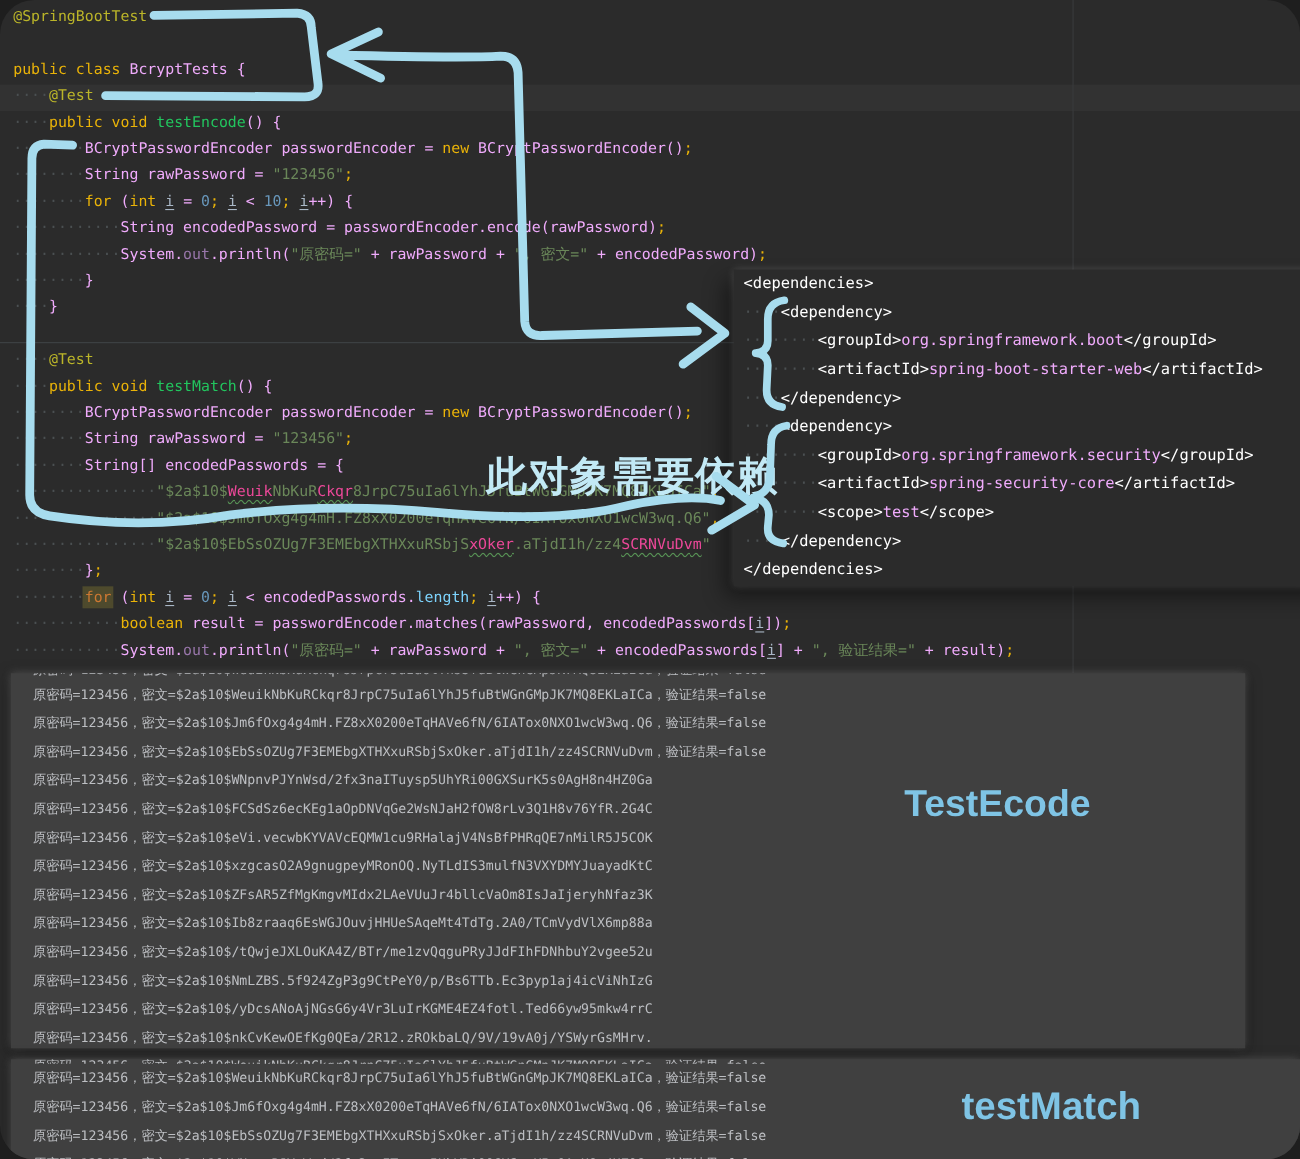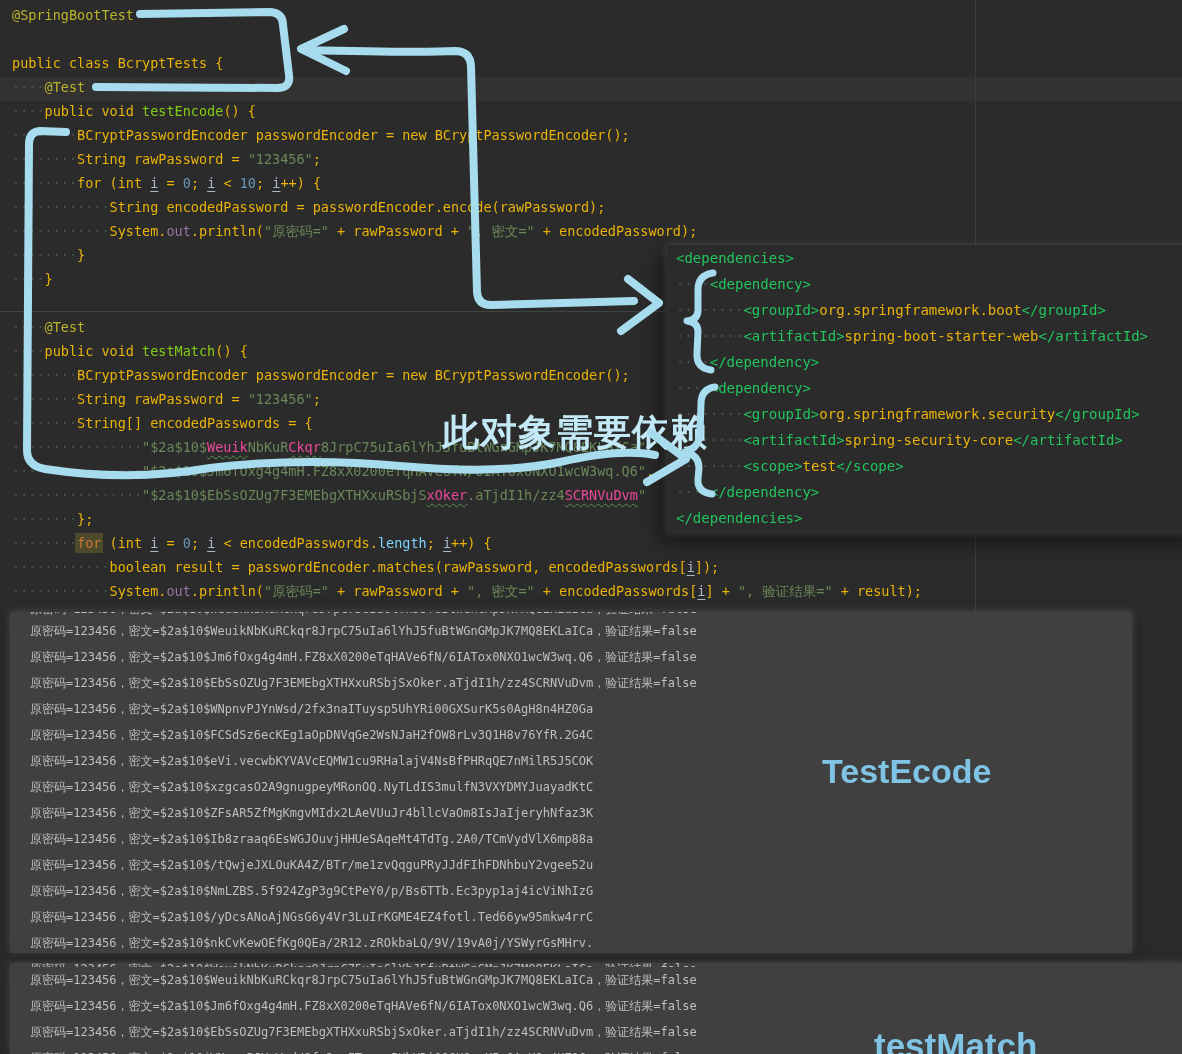--- a/index.html
+++ b/index.html
@@ -1,59 +1,59 @@
 <!DOCTYPE html>
 <html><head>
 <meta charset="utf-8">
 <style>
   html,body{margin:0;padding:0;background:#1e1e1e;}
   .screen{position:relative;width:1182px;height:1054px;background:#2b2b2b;overflow:hidden;
-          font-family:"DejaVu Sans Mono","Liberation Mono",monospace;}
+          font-family:"DejaVu Sans Mono","Liberation Mono",monospace;border-radius:31px;}
   
   .editor{position:absolute;inset:0;}
   .col-guide{position:absolute;left:975px;top:0;width:1px;height:612px;background:#393b3d;}
   .row-hl{position:absolute;left:0;top:77px;width:1182px;height:24px;background:#323232;}
   .method-sep{position:absolute;left:0;top:311px;width:1182px;height:1px;background:#3f4345;}
   .code{position:absolute;left:12px;top:3px;font-size:13.5px;line-height:24px;white-space:pre;}
   .code .line{height:24px;}
   
-  .tk-p{color:#eab308}
+  .tk-p{color:#f0abfc}
   .tk-d{color:#4b5052}
   .tk-k{color:#eab308}
   .tk-a{color:#bbb529}
-  .tk-m{color:#84cc16}
+  .tk-m{color:#22c55e}
   .tk-s{color:#6a8759}
   .tk-st{color:#ec4899;text-decoration:underline wavy 1px #579355;text-underline-offset:3px}
   .tk-n{color:#6897bb}
   .tk-f{color:#7dd3fc}
   .tk-fi{color:#9876aa;}
   .tk-u{color:#a9b7c6;text-decoration:underline;text-underline-offset:3px}
   .tk-kocc{color:#cc7832;background:#4e4a2d;box-shadow:0 0 0 2px #4e4a2d;}
-  .tk-x{color:#22c55e}
+  .tk-x{color:#ffffff}
   
   .xml-box{position:absolute;left:667px;top:245px;width:540px;height:288px;background:#2b2b2b;
            box-shadow:0 0 7px rgba(210,210,210,.22), -8px 10px 18px rgba(0,0,0,.45);
            font-size:14px;line-height:26px;white-space:pre;padding-left:9px;box-sizing:border-box;z-index:10;}
   .xml-box .line{height:26px;}
   
   .console{position:absolute;background:#404040;overflow:hidden;white-space:pre;
            box-shadow:0 0 8px rgba(205,205,205,.28), 0 4px 14px rgba(0,0,0,.5);
            font-size:12px;line-height:26px;color:#bdbfc3;z-index:20;}
   .console .line{height:26px;padding-left:20px;}
   .console .crop{overflow:hidden;}
   .console .crop .line{padding-left:20px;}
   .console-1{left:10px;top:612px;width:1122px;height:341px;}
   .console-1 .crop{height:6px;}
   .console-1 .crop .line{margin-top:-16px;}
   .console-2{left:10px;top:963px;width:1172px;height:91px;}
   .console-2 .crop{height:4px;}
   .console-2 .crop .line{margin-top:-7px;}
   
   .biglabel{position:absolute;font-family:"Liberation Sans","DejaVu Sans",sans-serif;
-            font-weight:700;color:#7fc4e5;z-index:30;margin-top:40px;}
+            font-weight:700;color:#7fc4e5;z-index:30;}
   .label-encode{left:822px;top:712px;font-size:34px;}
   .label-match{left:874px;top:986px;font-size:35px;}
   .note-cn{position:absolute;left:442px;top:408px;font-size:37px;font-weight:800;
            letter-spacing:1px;color:#c2e9f5;z-index:35;font-family:"Liberation Sans","DejaVu Sans",sans-serif;}
   
   .anno{position:absolute;inset:0;z-index:40;pointer-events:none;}
 </style>
 </head>
 <body>
 

